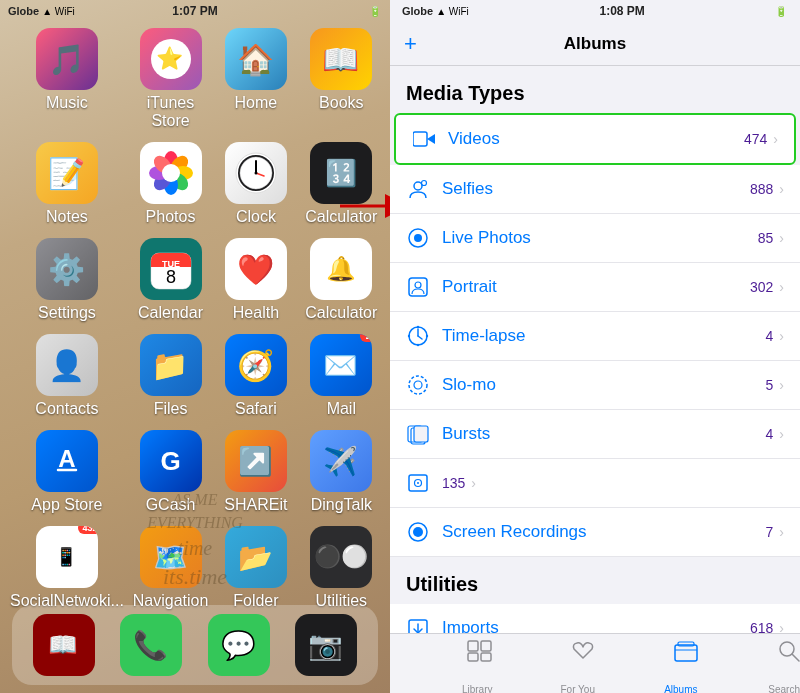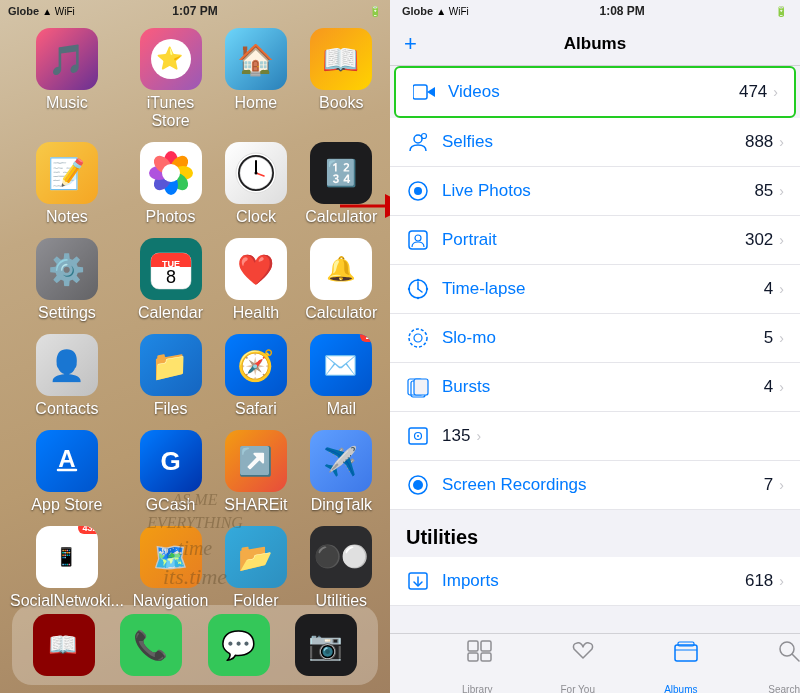--- a/index.html
+++ b/index.html
@@ -240,22 +240,22 @@
       flex-shrink: 0;
     }
 
     .album-name {
       flex: 1;
       font-size: 17px;
       color: #007aff;
     }
 
     .album-count {
-      color: #0f172a;
-      font-size: 17px;
+      color: #4c1d95;
+      font-size: 14px;
       margin-right: 6px;
     }
 
     .album-chevron {
       color: #c7c7cc;
       font-size: 14px;
     }
 
     
     .tab-bar {
@@ -543,20 +543,21 @@
     <span class="right">🔋</span>
   </div>
 
   <div class="albums-nav">
     <span class="add-btn">+</span>
     <span class="title">Albums</span>
   </div>
 
   <div class="albums-content">
 
+    <div class="section-header">Media Types</div>
 
     <div class="album-row" style="border: 2.5px solid #22cc22; background:#fff; margin:0 4px; border-radius:6px;">
       <div class="album-icon">
         <svg width="22" height="18" viewBox="0 0 22 18">
           <rect x="0" y="2" width="14" height="14" rx="2" fill="none" stroke="#007aff" stroke-width="1.5"></rect>
           <polygon points="14,9 22,4 22,14" fill="#007aff"></polygon>
         </svg>
       </div>
       <span class="album-name">Videos</span>
       <span class="album-count">474</span>

